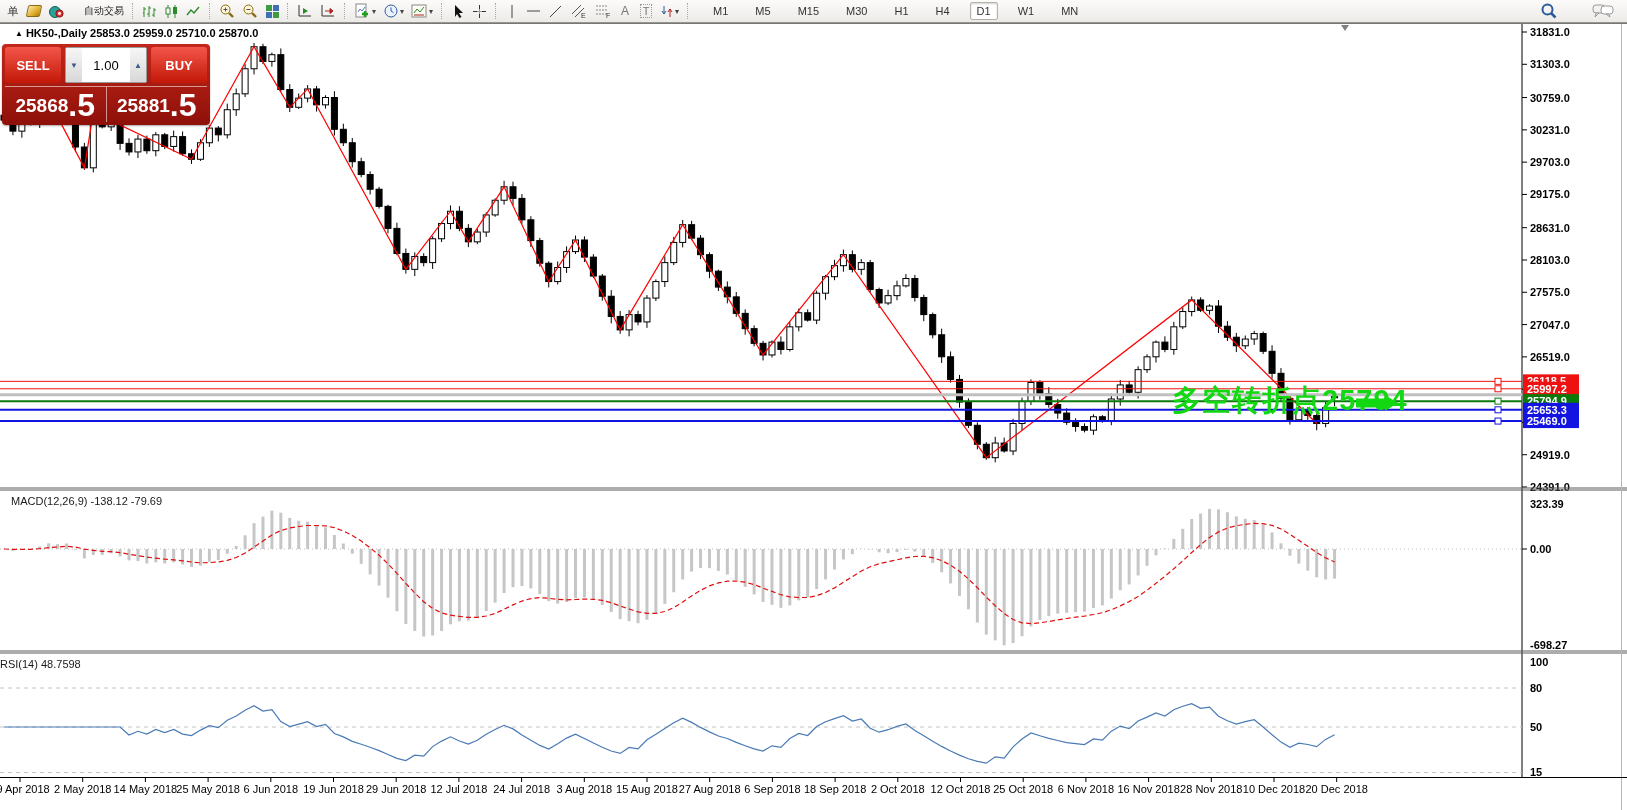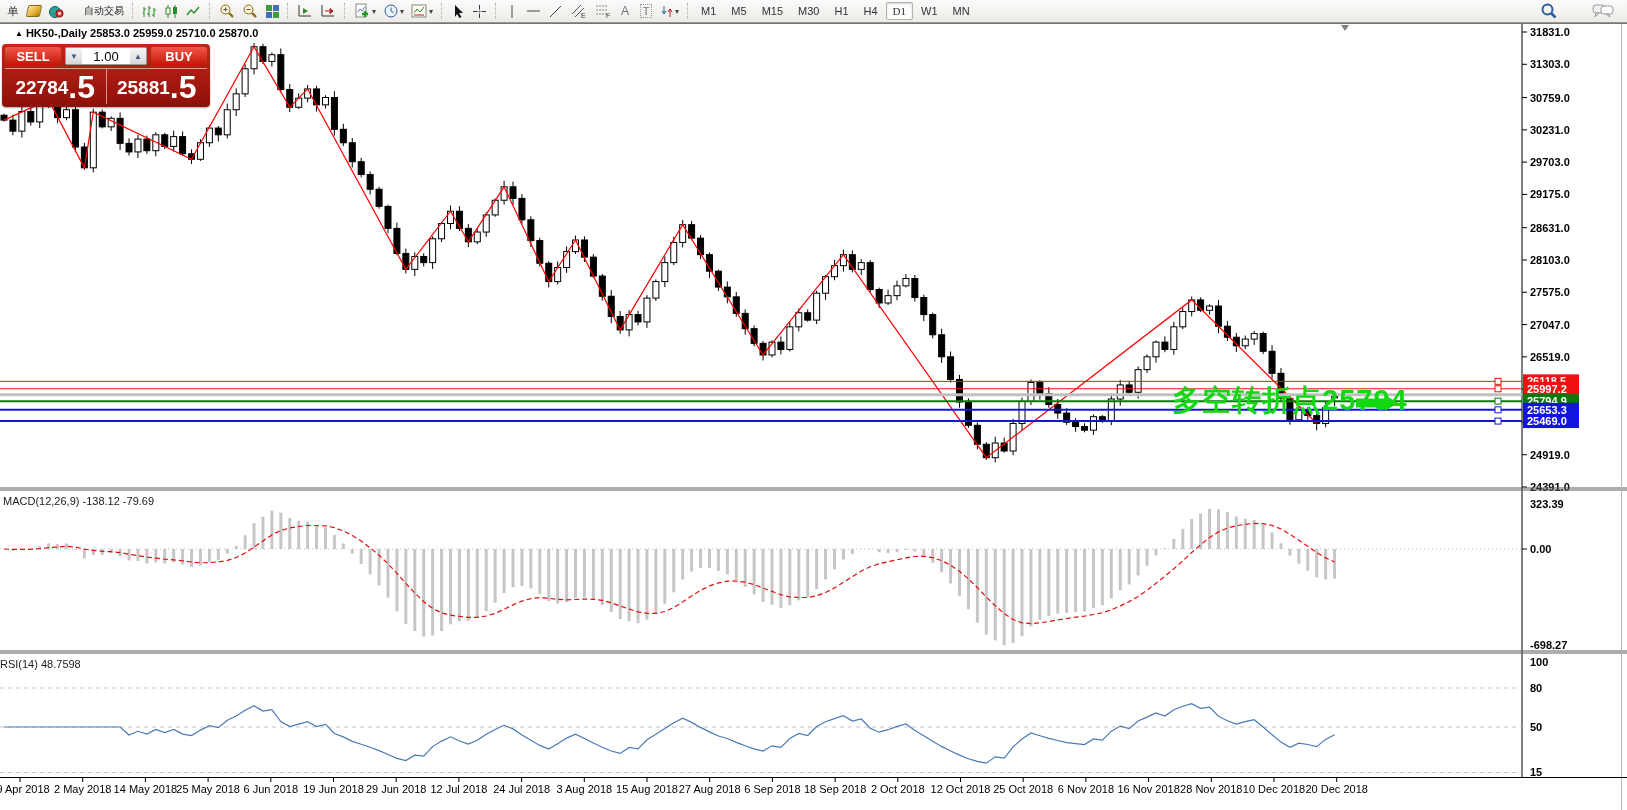--- a/index.html
+++ b/index.html
@@ -8,40 +8,40 @@
   
   .toolbar{position:absolute;left:0;top:0;width:1627px;height:23px;box-sizing:border-box;
            background:linear-gradient(#fcfbfa,#edebe8);border-bottom:1px solid #96958f;
            display:flex;align-items:center;padding:1px 3px;gap:1px;z-index:40;}
   .tbtn{height:20px;min-width:20px;display:inline-flex;align-items:center;justify-content:center;
         border:1px solid transparent;border-radius:2px;background:transparent;padding:0 2px;
         font-size:11px;color:#222;cursor:default;}
   .tbtn svg{display:block}
   .tsep{width:1px;height:16px;border-left:1px dotted #a9a8a2;margin:0 4px;}
   .caret{font-size:8px;color:#444;margin-left:1px;}
-  .tf{font-size:11px;color:#333;padding:0 6px;height:18px;border:1px solid transparent;}
-  .tf.active{background:#fff;border:1px solid #b3b2ac;box-shadow:inset 0 1px 2px rgba(0,0,0,.18);font-family:Liberation Serif, serif;}
+  .tf{font-size:11px;color:#333;padding:0 6px;height:18px;border:1px solid transparent;margin-left:12px;}
+  .tf.active{background:#fff;border:1px solid #b3b2ac;box-shadow:inset 0 1px 2px rgba(0,0,0,.18);}
   .cn{font-size:10px;color:#222;margin-left:20px;}
   .spacer{flex:1}
   .tile-icon{width:13px;height:13px;display:grid;grid-template-columns:6px 6px;grid-template-rows:6px 6px;gap:1px;}
   .tile-icon i{display:block;}
   .gold-cube{width:12px;height:10px;background:linear-gradient(135deg,#ffe9a0,#d9a520 70%,#a87708);
              border:1px solid #8a6a10;border-radius:2px;transform:skewX(-12deg);}
   
   #plot{position:absolute;left:0;top:0;z-index:1;}
   svg text{font-family:"Liberation Sans",sans-serif;}
   .title-line{position:absolute;left:15px;top:27px;z-index:6;font-size:11px;font-weight:700;color:#000;}
   .title-line .mk{font-size:8px;vertical-align:1px;margin-right:3px;}
   .ind-label{position:absolute;z-index:6;font-size:11px;color:#1a1a1a;}
   .ind-label b{font-weight:400;}
   
   .trade{position:absolute;left:2px;top:44px;width:208px;z-index:20;border-radius:4px;
          background:linear-gradient(#c3271b,#8e1009);box-shadow:0 1px 2px rgba(0,0,0,.35);
          padding:3px;box-sizing:border-box;}
-  .trade-row1{display:flex;height:18px;gap:4px;}
+  .trade-row1{display:flex;height:36px;gap:4px;}
   .tr-btn{flex:0 0 56px;border:none;border-radius:3px;color:#fff;font-weight:700;font-size:13px;
           background:linear-gradient(#f3564a,#c21807);cursor:pointer;}
   .spin{flex:1;display:flex;border-radius:2px;overflow:hidden;border:1px solid #9a9a9a;background:#fff;}
   .spin button{width:16px;border:none;background:linear-gradient(#f6f6f6,#d8d8d8);color:#3c5c8c;
                font-size:8px;padding:0;cursor:pointer;}
   .spin input{flex:1;border:none;outline:none;text-align:center;font-size:13px;padding:0 4px;width:40px;}
   .trade-row2{display:flex;margin-top:3px;border-top:1px solid rgba(255,255,255,.55);}
   .half{flex:1;display:flex;align-items:flex-end;justify-content:center;color:#fff;
         padding:2px 0 1px;cursor:pointer;}
   .half.sell{border-right:1px solid rgba(255,255,255,.55);}
@@ -844,28 +844,28 @@
     <button class="tr-btn">SELL</button>
     <div class="spin">
       <button>▼</button>
       <input value="1.00" style="">
       <button>▲</button>
     </div>
     <button class="tr-btn">BUY</button>
   </div>
   <div class="trade-row2">
     <div class="half sell">
-      <span class="pmain">22784</span>
+      <span class="pmain">25868</span>
         <span class="pfrac">.5</span>
     </div>
     <div class="half buy">
       <span class="pmain">25881</span>
         <span class="pfrac">.5</span>
     </div>
   </div>
 </div>
 
-<div class="ind-label" style="left:3px;top:495px">
+<div class="ind-label" style="left:11px;top:495px">
   <b>MACD(12,26,9)</b> <b>-138.12</b> <b>-79.69</b>
 </div>
 <div class="ind-label" style="left:0;top:658px">
   <b>RSI(14)</b> <b>48.7598</b>
 </div>
 
 </body></html>

